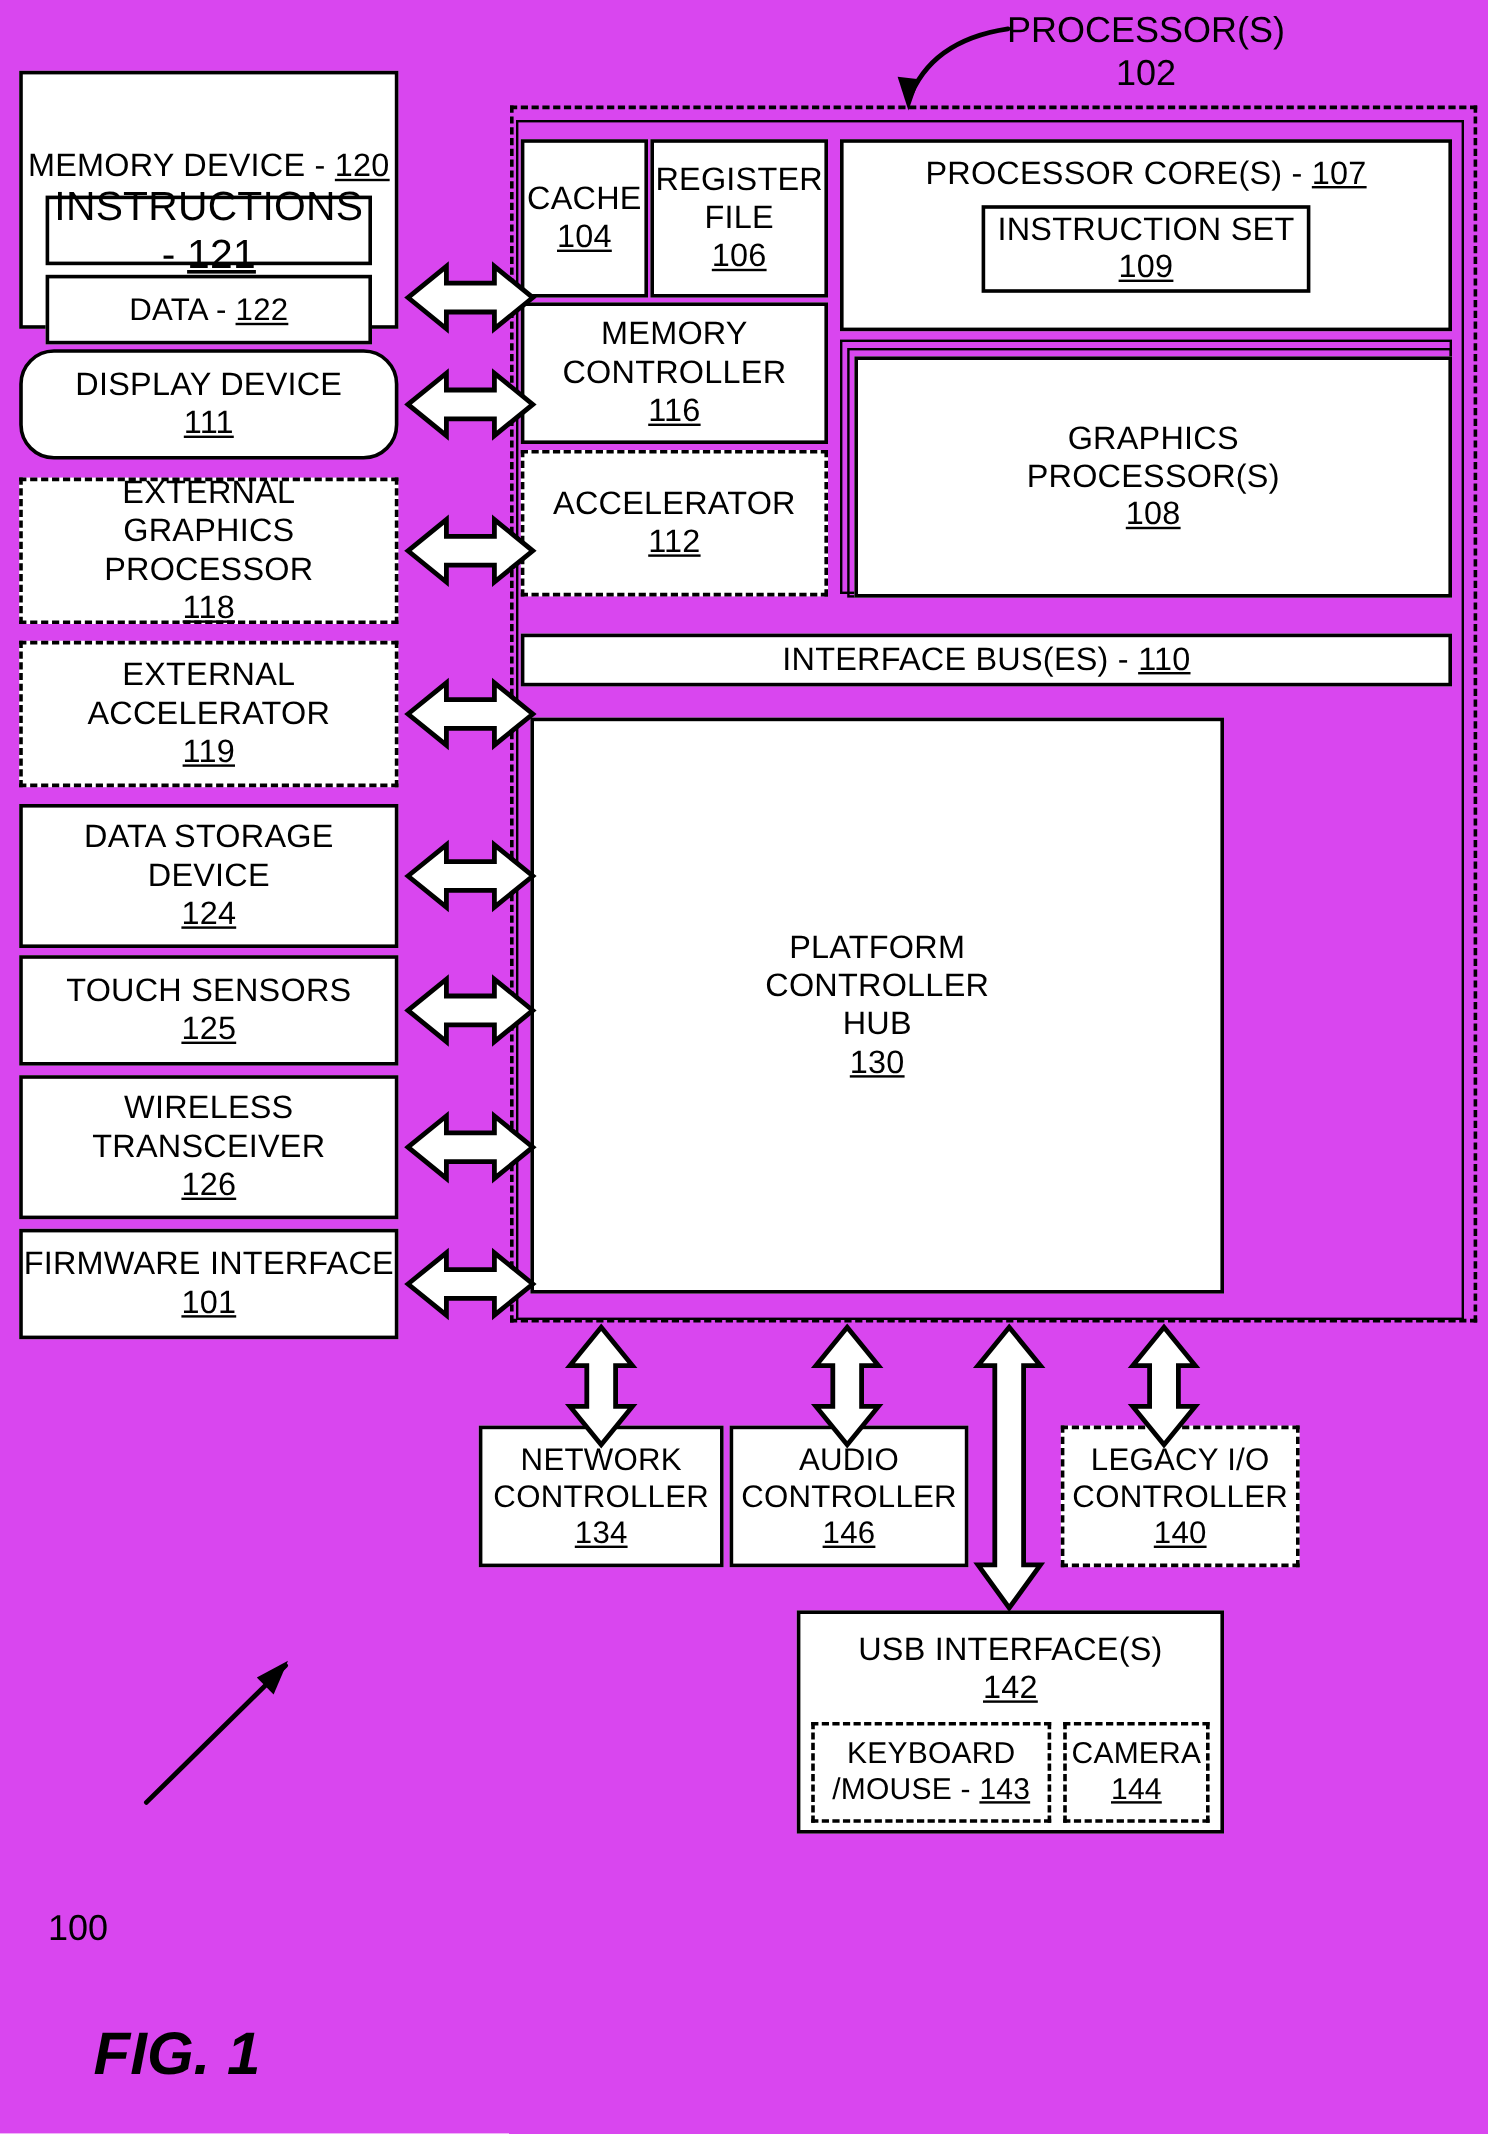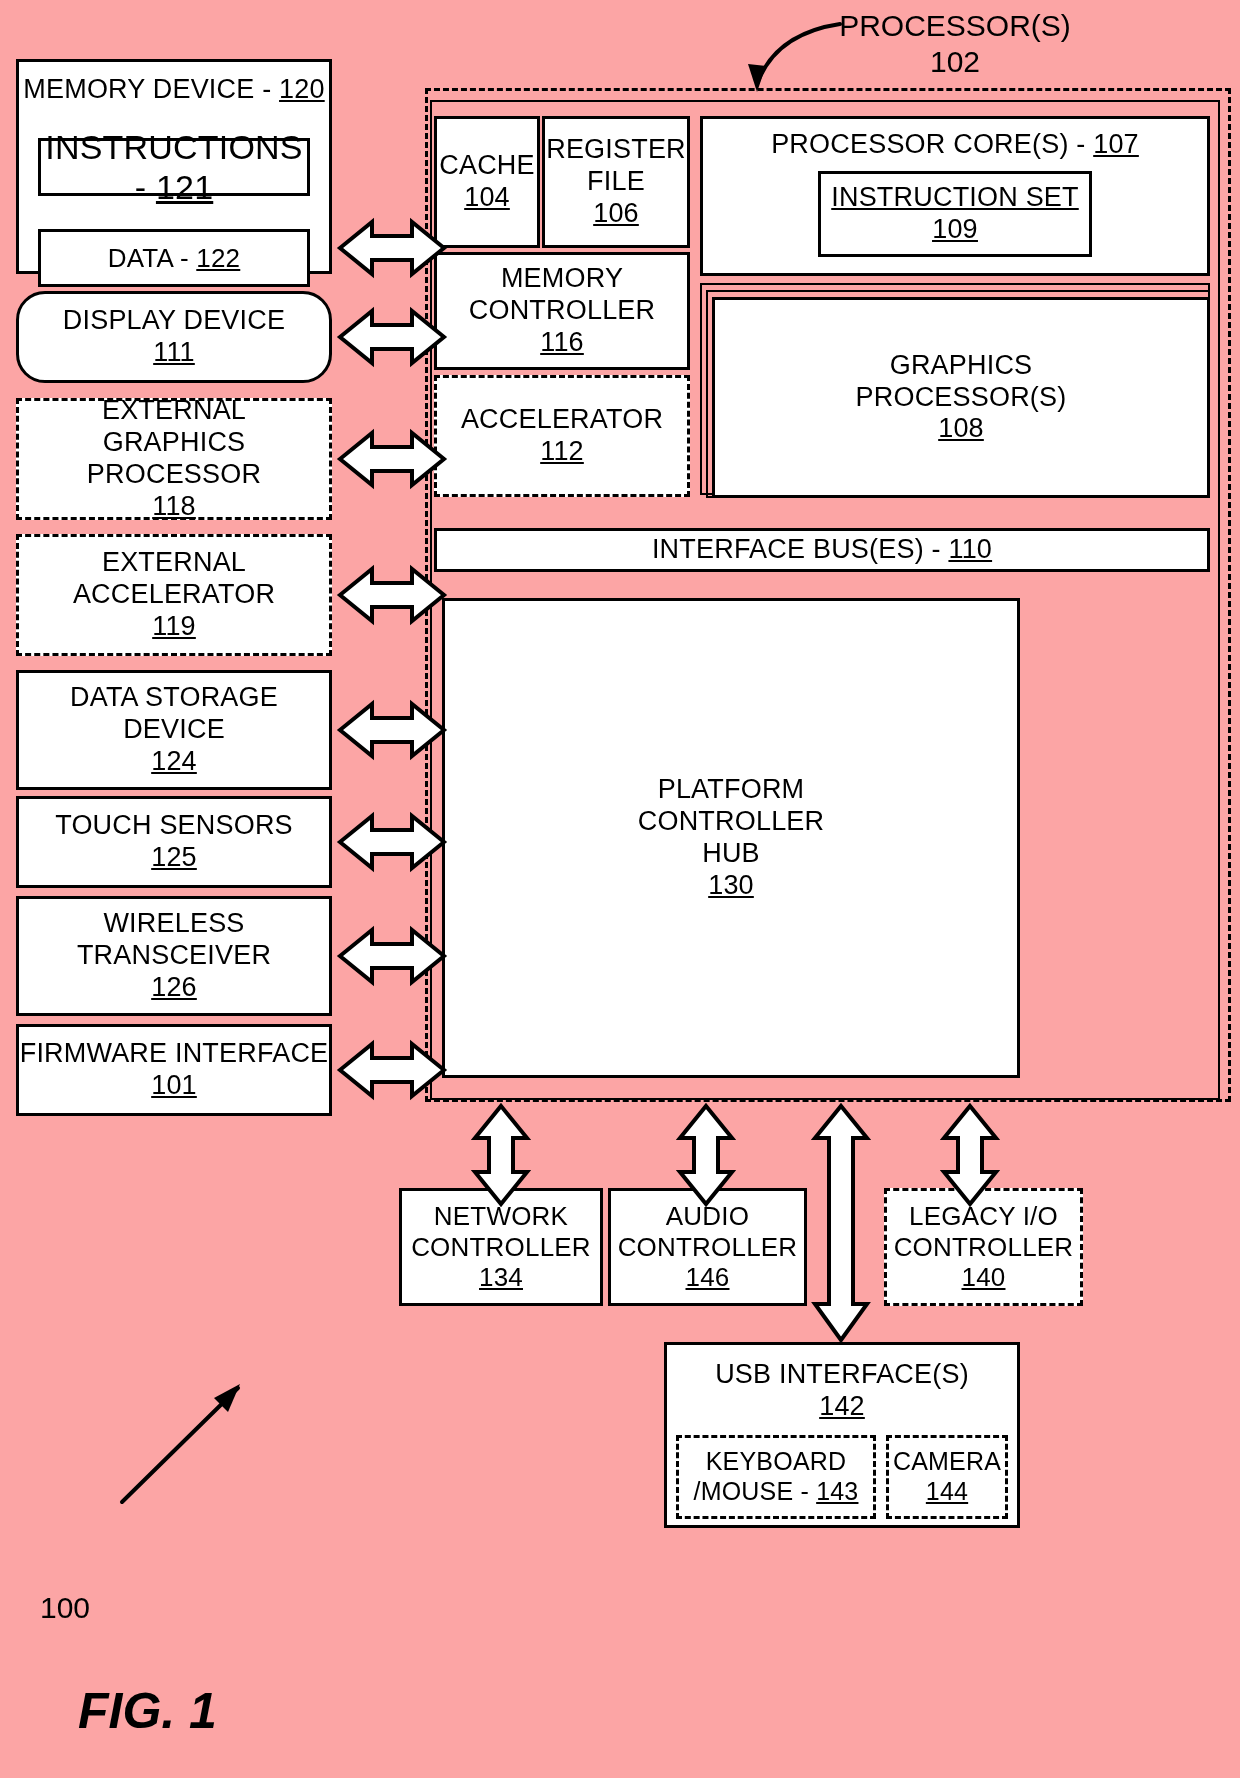--- a/index.html
+++ b/index.html
@@ -9,21 +9,21 @@
     background: #ffffff;
   }
   body {
     font-family: "Liberation Sans", sans-serif;
     color: #000000;
   }
   #page {
     position: relative;
     width: 1240px;
     height: 1778px;
-    background: #fca5a5;
+    background: #d946ef;
     overflow: hidden;
   }
 
   
   .box {
     position: absolute;
     box-sizing: border-box;
     border: 3px solid #000;
     background: #fff;
     display: flex;
@@ -75,21 +75,21 @@
 
   <div class="freetext" style="left:810px; top:8px; width:290px; font-size:30px;">
     <span>PROCESSOR(S)</span><br>
     <span>102</span>
   </div>
 
   <div class="box dashed nofill" style="left:425px; top:88px; width:806px; height:1014px;"></div>
 
   <div class="box thin nofill" style="left:430px; top:100px; width:790px; height:1000px;"></div>
 
-  <div class="box" style="left:16px; top:59px; width:316px; height:215px; justify-content:space-between; padding-top:12px; font-size:27px;">
+  <div class="box" style="left:16px; top:59px; width:316px; height:215px; justify-content:flex-end; padding-top:12px; font-size:27px;">
     <span class="lbl"><span>MEMORY DEVICE - </span><span class="inline-num">120</span></span>
     <div class="box" style="position:relative; left:0; top:8px; width:272px; height:58px; border-width:3px; font-size:34px;">
       <span><span>INSTRUCTIONS - </span><span class="inline-num">121</span></span>
     </div>
     <div class="box" style="position:relative; left:0; top:16px; width:272px; height:58px; border-width:3px; font-size:26px;">
       <span><span>DATA - </span><span class="inline-num">122</span></span>
     </div>
   </div>
 
   <div class="box" style="left:16px; top:291px; width:316px; height:92px; font-size:27px;border-radius:29px;">
@@ -148,21 +148,21 @@
     <span class="num">116</span>
   </div>
 
   <div class="box dashed" style="left:434px; top:375px; width:256px; height:122px; font-size:27px;">
     <span class="lbl">ACCELERATOR</span>
     <span class="num">112</span>
   </div>
 
   <div class="box" style="left:700px; top:116px; width:510px; height:160px; justify-content:flex-start; padding-top:10px; font-size:27px;">
     <span class="lbl"><span>PROCESSOR CORE(S) - </span><span class="inline-num">107</span></span>
-    <div class="box" style="position:relative; left:0; top:10px; width:274px; height:86px; font-size:27px;text-decoration:underline;">
+    <div class="box" style="position:relative; left:0; top:10px; width:274px; height:73px; font-size:27px;">
       <span class="lbl">INSTRUCTION SET</span>
       <span class="num">109</span>
     </div>
   </div>
 
   <div class="box thin nofill" style="left:700px; top:283px; width:510px; height:212px;"></div>
   <div class="box thin nofill" style="left:706px; top:290px; width:504px; height:208px;"></div>
   <div class="box" style="left:712px; top:297px; width:498px; height:201px; font-size:27px;">
     <span class="lbl">GRAPHICS</span>
     <span class="lbl">PROCESSOR(S)</span>

